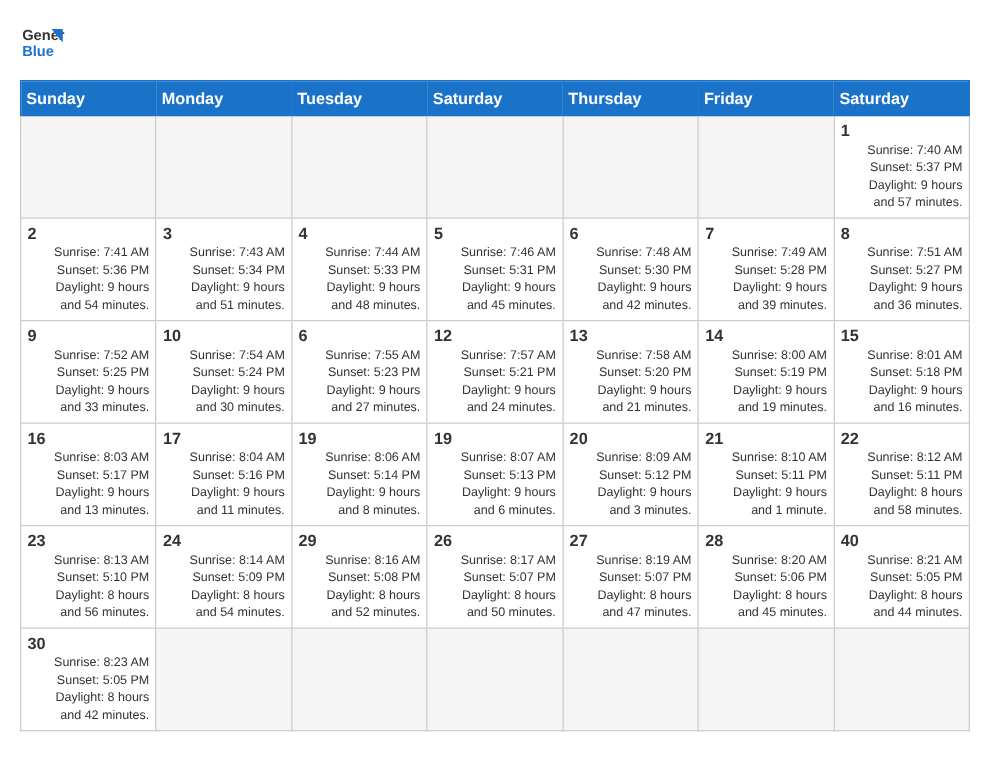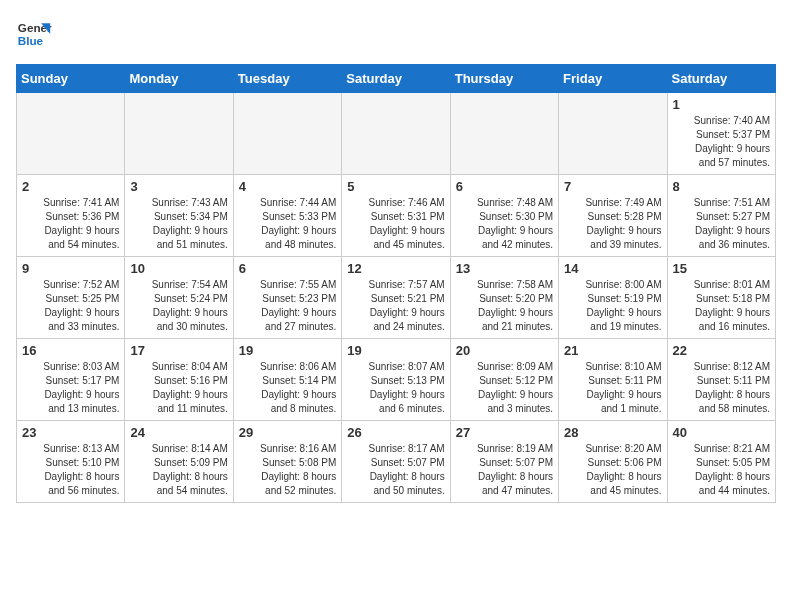--- a/index.html
+++ b/index.html
@@ -234,14 +234,26 @@
         </td>
         <td>
           <div class="day-number">28</div>
           <div class="day-info">Sunrise: 8:20 AM<br>Sunset: 5:06 PM<br>Daylight: 8 hours<br>and 45 minutes.</div>
         </td>
         <td>
           <div class="day-number">40</div>
           <div class="day-info">Sunrise: 8:21 AM<br>Sunset: 5:05 PM<br>Daylight: 8 hours<br>and 44 minutes.</div>
         </td>
       </tr>
+      <tr class="last-row">
+        <td>
+          <div class="day-number">30</div>
+          <div class="day-info">Sunrise: 8:23 AM<br>Sunset: 5:05 PM<br>Daylight: 8 hours<br>and 42 minutes.</div>
+        </td>
+        <td class="empty"></td>
+        <td class="empty"></td>
+        <td class="empty"></td>
+        <td class="empty"></td>
+        <td class="empty"></td>
+        <td class="empty"></td>
+      </tr>
     </tbody>
 </table>
 
 </body></html>

